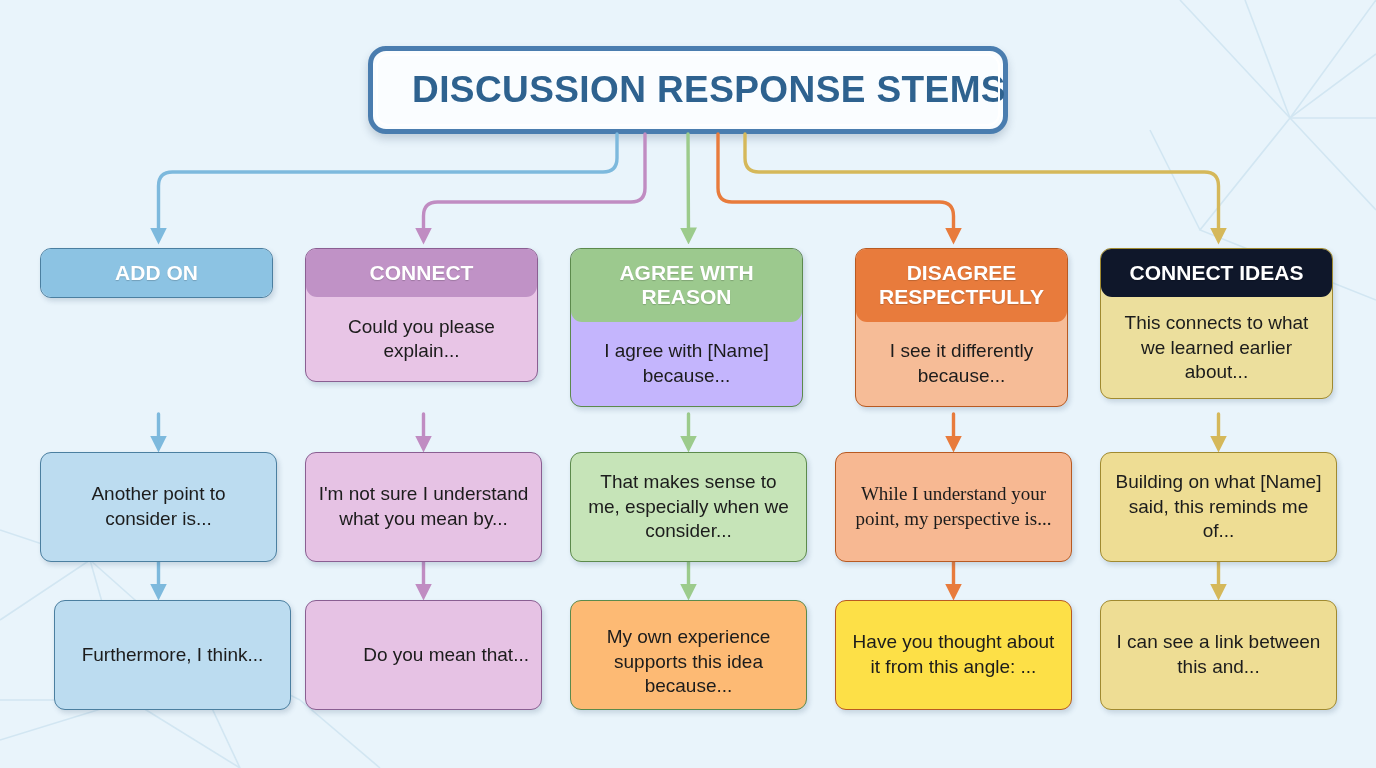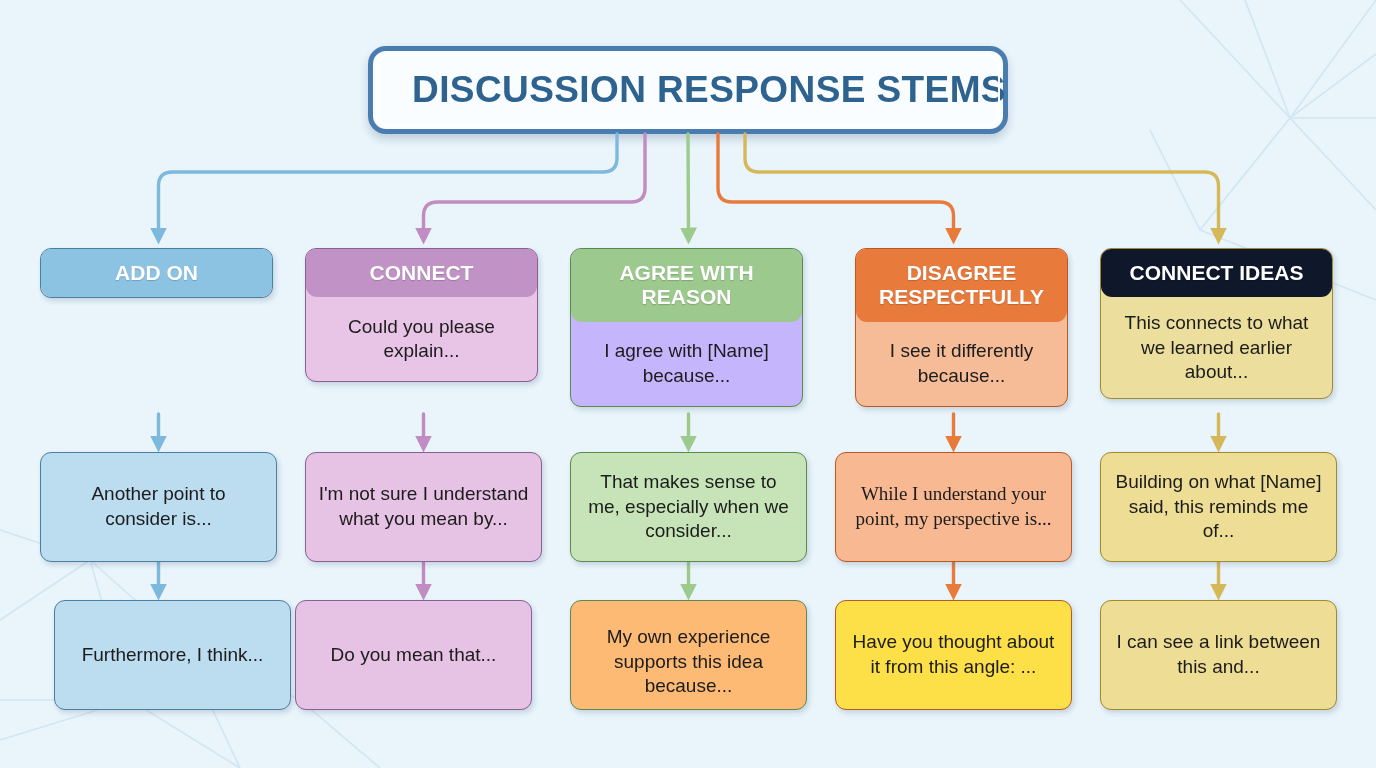--- a/index.html
+++ b/index.html
@@ -179,21 +179,21 @@
       </div>
       <div class="column" style="left: 305px;">
         <div class="card head-card" style="background: rgb(232, 197, 230); border-color: rgb(138, 95, 146);">
           <div class="card-header" style="background: rgb(192, 146, 198);">CONNECT</div>
           <div class="card-body">Could you please explain...</div>
         </div>
       </div>
       <div class="stem-card row2" style="left: 305px; background: rgb(230, 194, 228); border-color: rgb(138, 95, 146);">
         <span>I'm not sure I understand what you mean by...</span>
       </div>
-      <div class="stem-card row3" style="left: 295px; background: rgb(230, 194, 228); border-color: rgb(138, 95, 146);">
+      <div class="stem-card row3" style="left: 305px; background: rgb(230, 194, 228); border-color: rgb(138, 95, 146); justify-content: flex-end;">
         <span>Do you mean that...</span>
       </div>
       <div class="column" style="left: 570px;">
         <div class="card head-card" style="background: #c4b5fd; border-color: rgb(92, 138, 76);">
           <div class="card-header" style="background: rgb(156, 201, 142);">AGREE WITH REASON</div>
           <div class="card-body">I agree with [Name] because...</div>
         </div>
       </div>
       <div class="stem-card row2" style="left: 570px; background: rgb(198, 228, 184); border-color: rgb(92, 138, 76);">
         <span>That makes sense to me, especially when we consider...</span>

